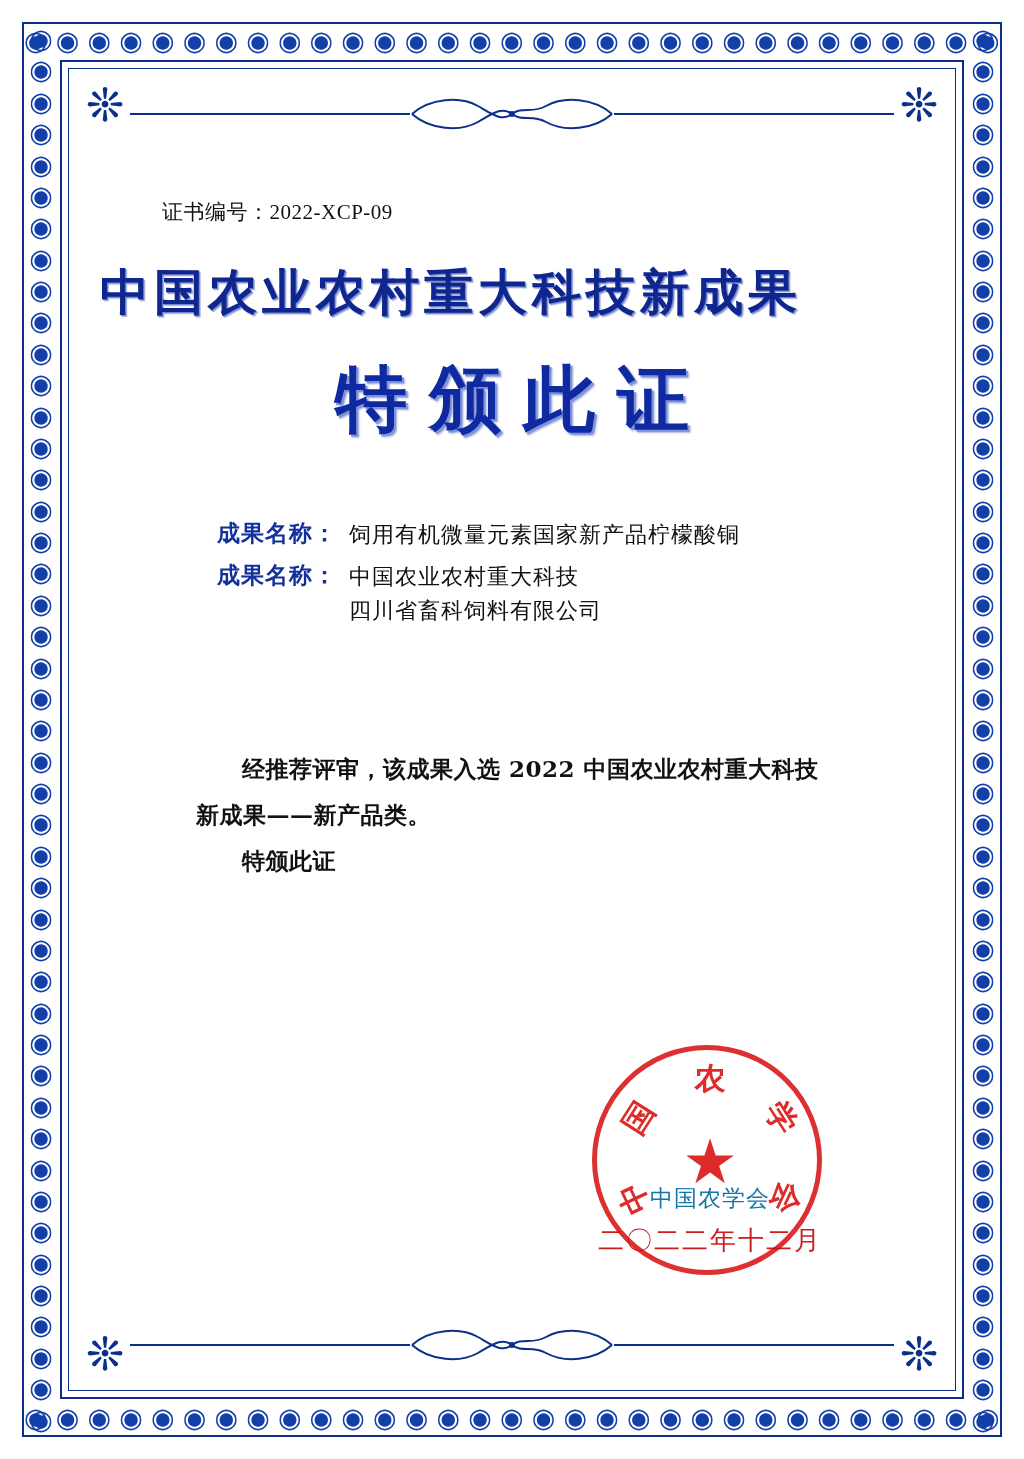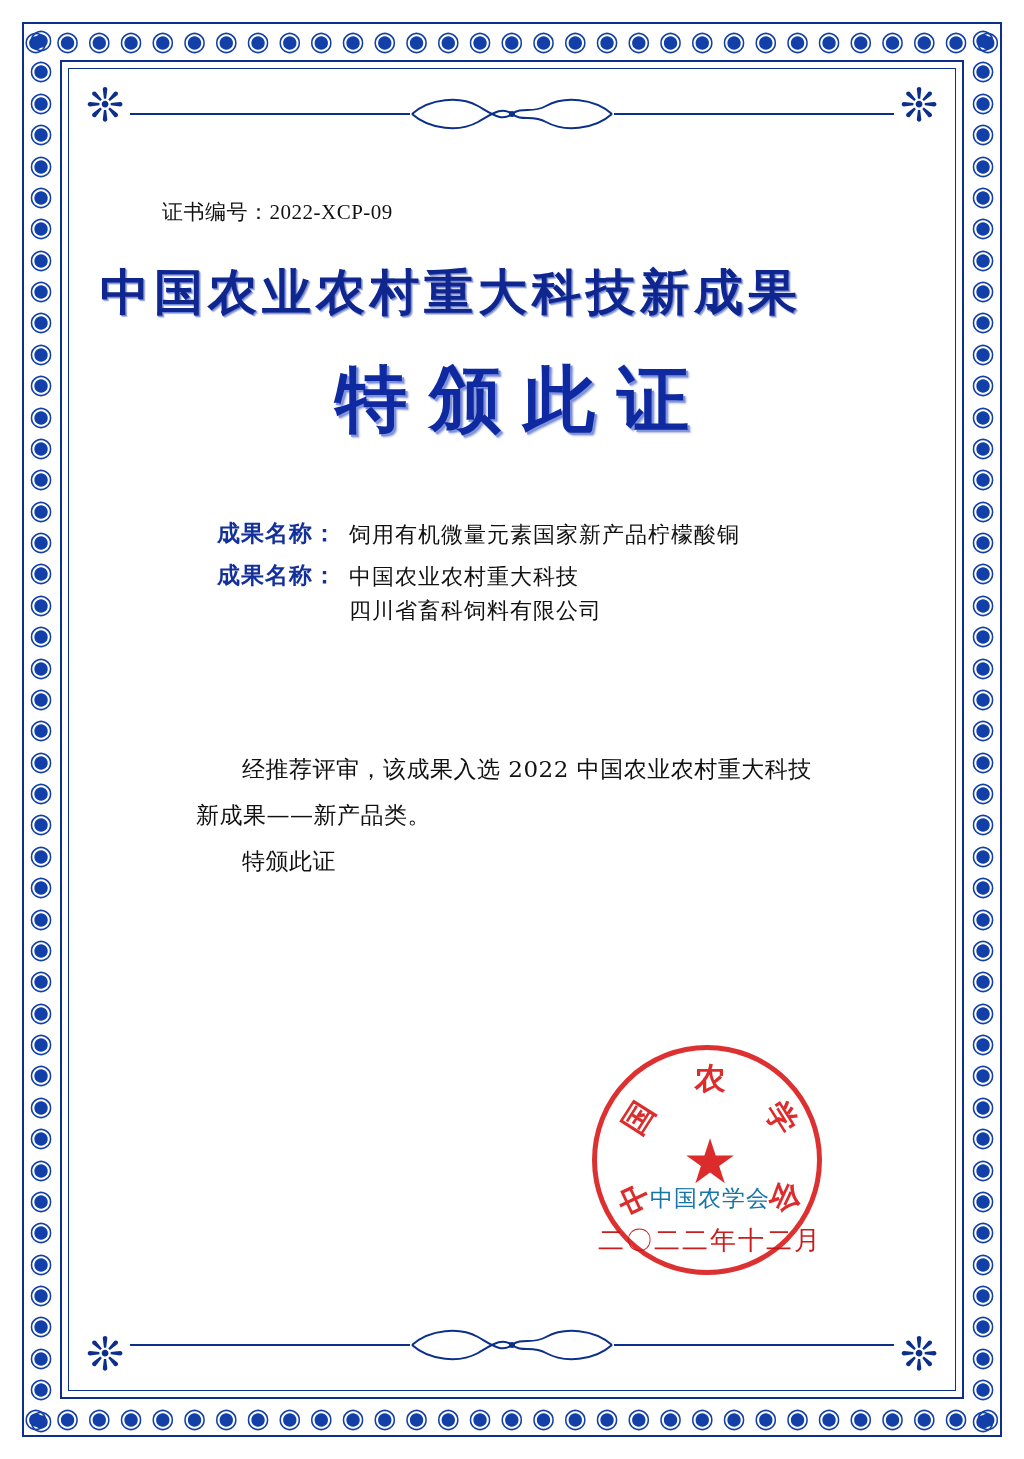--- a/index.html
+++ b/index.html
@@ -194,21 +194,21 @@
   .body-text {
     margin-top: 118px;
     margin-left: 96px;
     width: 660px;
     font-family: "DejaVu Serif", "Liberation Serif", serif;
     font-size: 23px;
     color: #111111;
     line-height: 46px;
     letter-spacing: 0.5px;
   }
-  .body-text p { margin: 0; }
+  .body-text p { margin: 0; font-weight: bold; }
   .body-text .indent { text-indent: 46px; }
 
   
   .seal-wrap {
     position: absolute;
     left: 592px;
     top: 1045px;
     width: 236px;
     height: 236px;
   }

